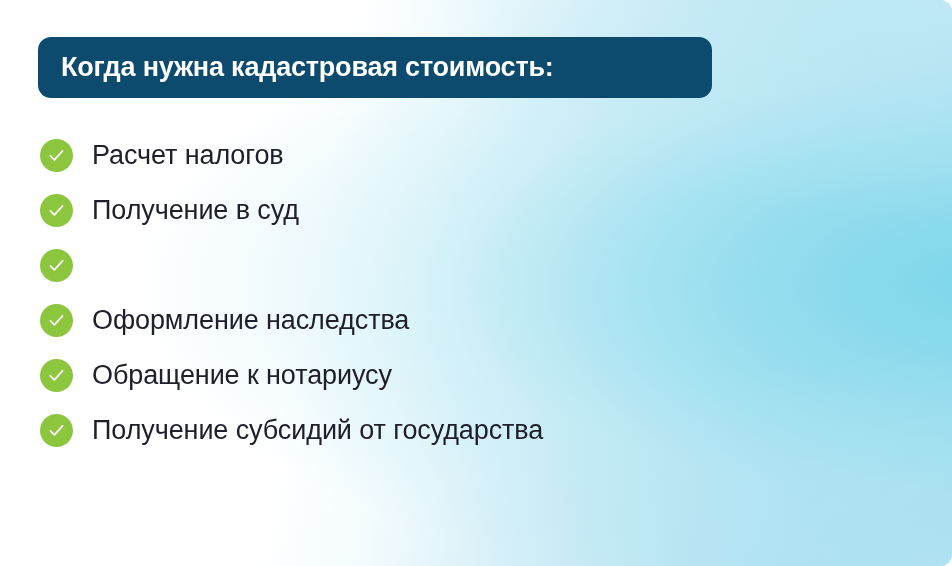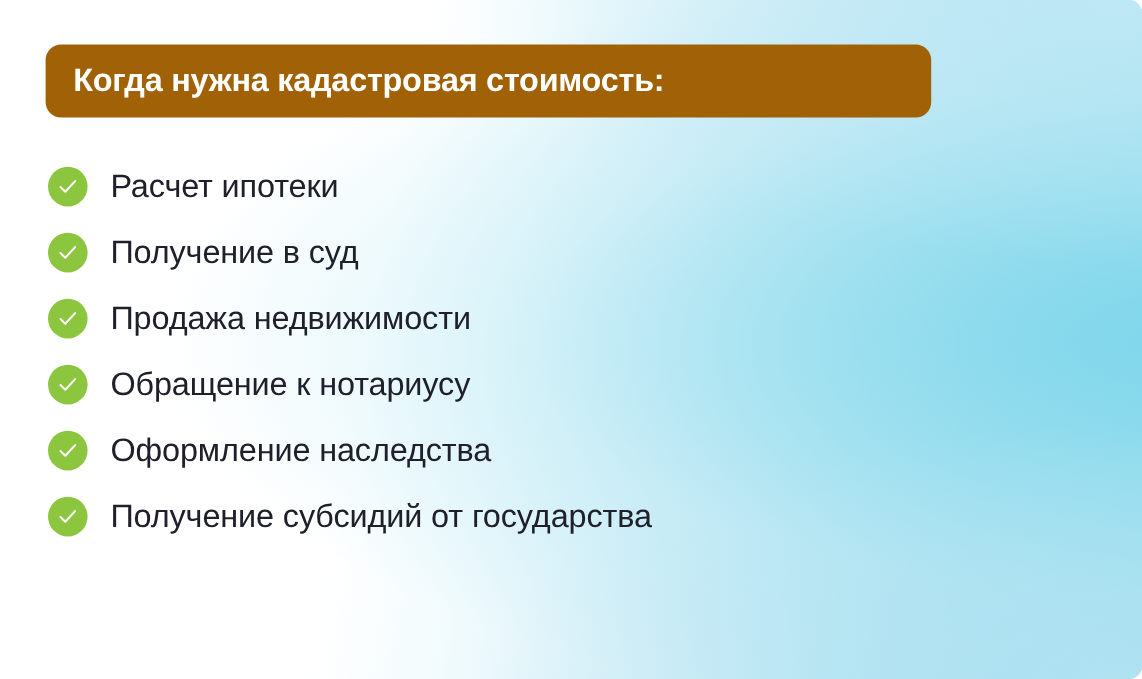--- a/index.html
+++ b/index.html
@@ -60,24 +60,24 @@
     position: relative;
     z-index: 3;
     height: 100%;
   }
 
   
   #title-pill {
     position: absolute;
     left: 38px;
     top: 37px;
-    width: 738px;
+    width: 674px;
     height: 61px;
     border-radius: 13px;
-    background: #a16207;
+    background: #0c4a6e;
     display: flex;
     align-items: center;
     box-sizing: border-box;
     padding-left: 23px;
   }
   #title-text {
     color: #ffffff;
     font-size: 27px;
     font-weight: bold;
     letter-spacing: -0.2px;
@@ -139,58 +139,57 @@
     </div>
 
     <div id="checklist">
 
       <div class="list-item">
         <span class="check-badge">
           <svg width="19" height="19" viewBox="0 0 19 19" aria-hidden="true">
             <polyline points="3.4,9.9 7.4,13.8 15.6,4.9" fill="none" stroke="#ffffff" stroke-width="1.7" stroke-linecap="round" stroke-linejoin="round"></polyline>
           </svg>
         </span>
-        <span class="item-label">Расчет ипотеки</span>
+        <span class="item-label">Расчет налогов</span>
       </div>
 
       <div class="list-item">
         <span class="check-badge">
           <svg width="19" height="19" viewBox="0 0 19 19" aria-hidden="true">
             <polyline points="3.4,9.9 7.4,13.8 15.6,4.9" fill="none" stroke="#ffffff" stroke-width="1.7" stroke-linecap="round" stroke-linejoin="round"></polyline>
           </svg>
         </span>
         <span class="item-label">Получение в суд</span>
       </div>
 
 
       <div class="list-item">
         <span class="check-badge">
           <svg width="19" height="19" viewBox="0 0 19 19" aria-hidden="true">
             <polyline points="3.4,9.9 7.4,13.8 15.6,4.9" fill="none" stroke="#ffffff" stroke-width="1.7" stroke-linecap="round" stroke-linejoin="round"></polyline>
           </svg>
         </span>
-        <span class="item-label">Продажа недвижимости</span>
+      </div>
+
+      <div class="list-item">
+        <span class="check-badge">
+          <svg width="19" height="19" viewBox="0 0 19 19" aria-hidden="true">
+            <polyline points="3.4,9.9 7.4,13.8 15.6,4.9" fill="none" stroke="#ffffff" stroke-width="1.7" stroke-linecap="round" stroke-linejoin="round"></polyline>
+          </svg>
+        </span>
+        <span class="item-label">Оформление наследства</span>
       </div>
 
       <div class="list-item">
         <span class="check-badge">
           <svg width="19" height="19" viewBox="0 0 19 19" aria-hidden="true">
             <polyline points="3.4,9.9 7.4,13.8 15.6,4.9" fill="none" stroke="#ffffff" stroke-width="1.7" stroke-linecap="round" stroke-linejoin="round"></polyline>
           </svg>
         </span>
         <span class="item-label">Обращение к нотариусу</span>
-      </div>
-
-      <div class="list-item">
-        <span class="check-badge">
-          <svg width="19" height="19" viewBox="0 0 19 19" aria-hidden="true">
-            <polyline points="3.4,9.9 7.4,13.8 15.6,4.9" fill="none" stroke="#ffffff" stroke-width="1.7" stroke-linecap="round" stroke-linejoin="round"></polyline>
-          </svg>
-        </span>
-        <span class="item-label">Оформление наследства</span>
       </div>
 
       <div class="list-item">
         <span class="check-badge">
           <svg width="19" height="19" viewBox="0 0 19 19" aria-hidden="true">
             <polyline points="3.4,9.9 7.4,13.8 15.6,4.9" fill="none" stroke="#ffffff" stroke-width="1.7" stroke-linecap="round" stroke-linejoin="round"></polyline>
           </svg>
         </span>
         <span class="item-label">Получение субсидий от государства</span>
       </div>

